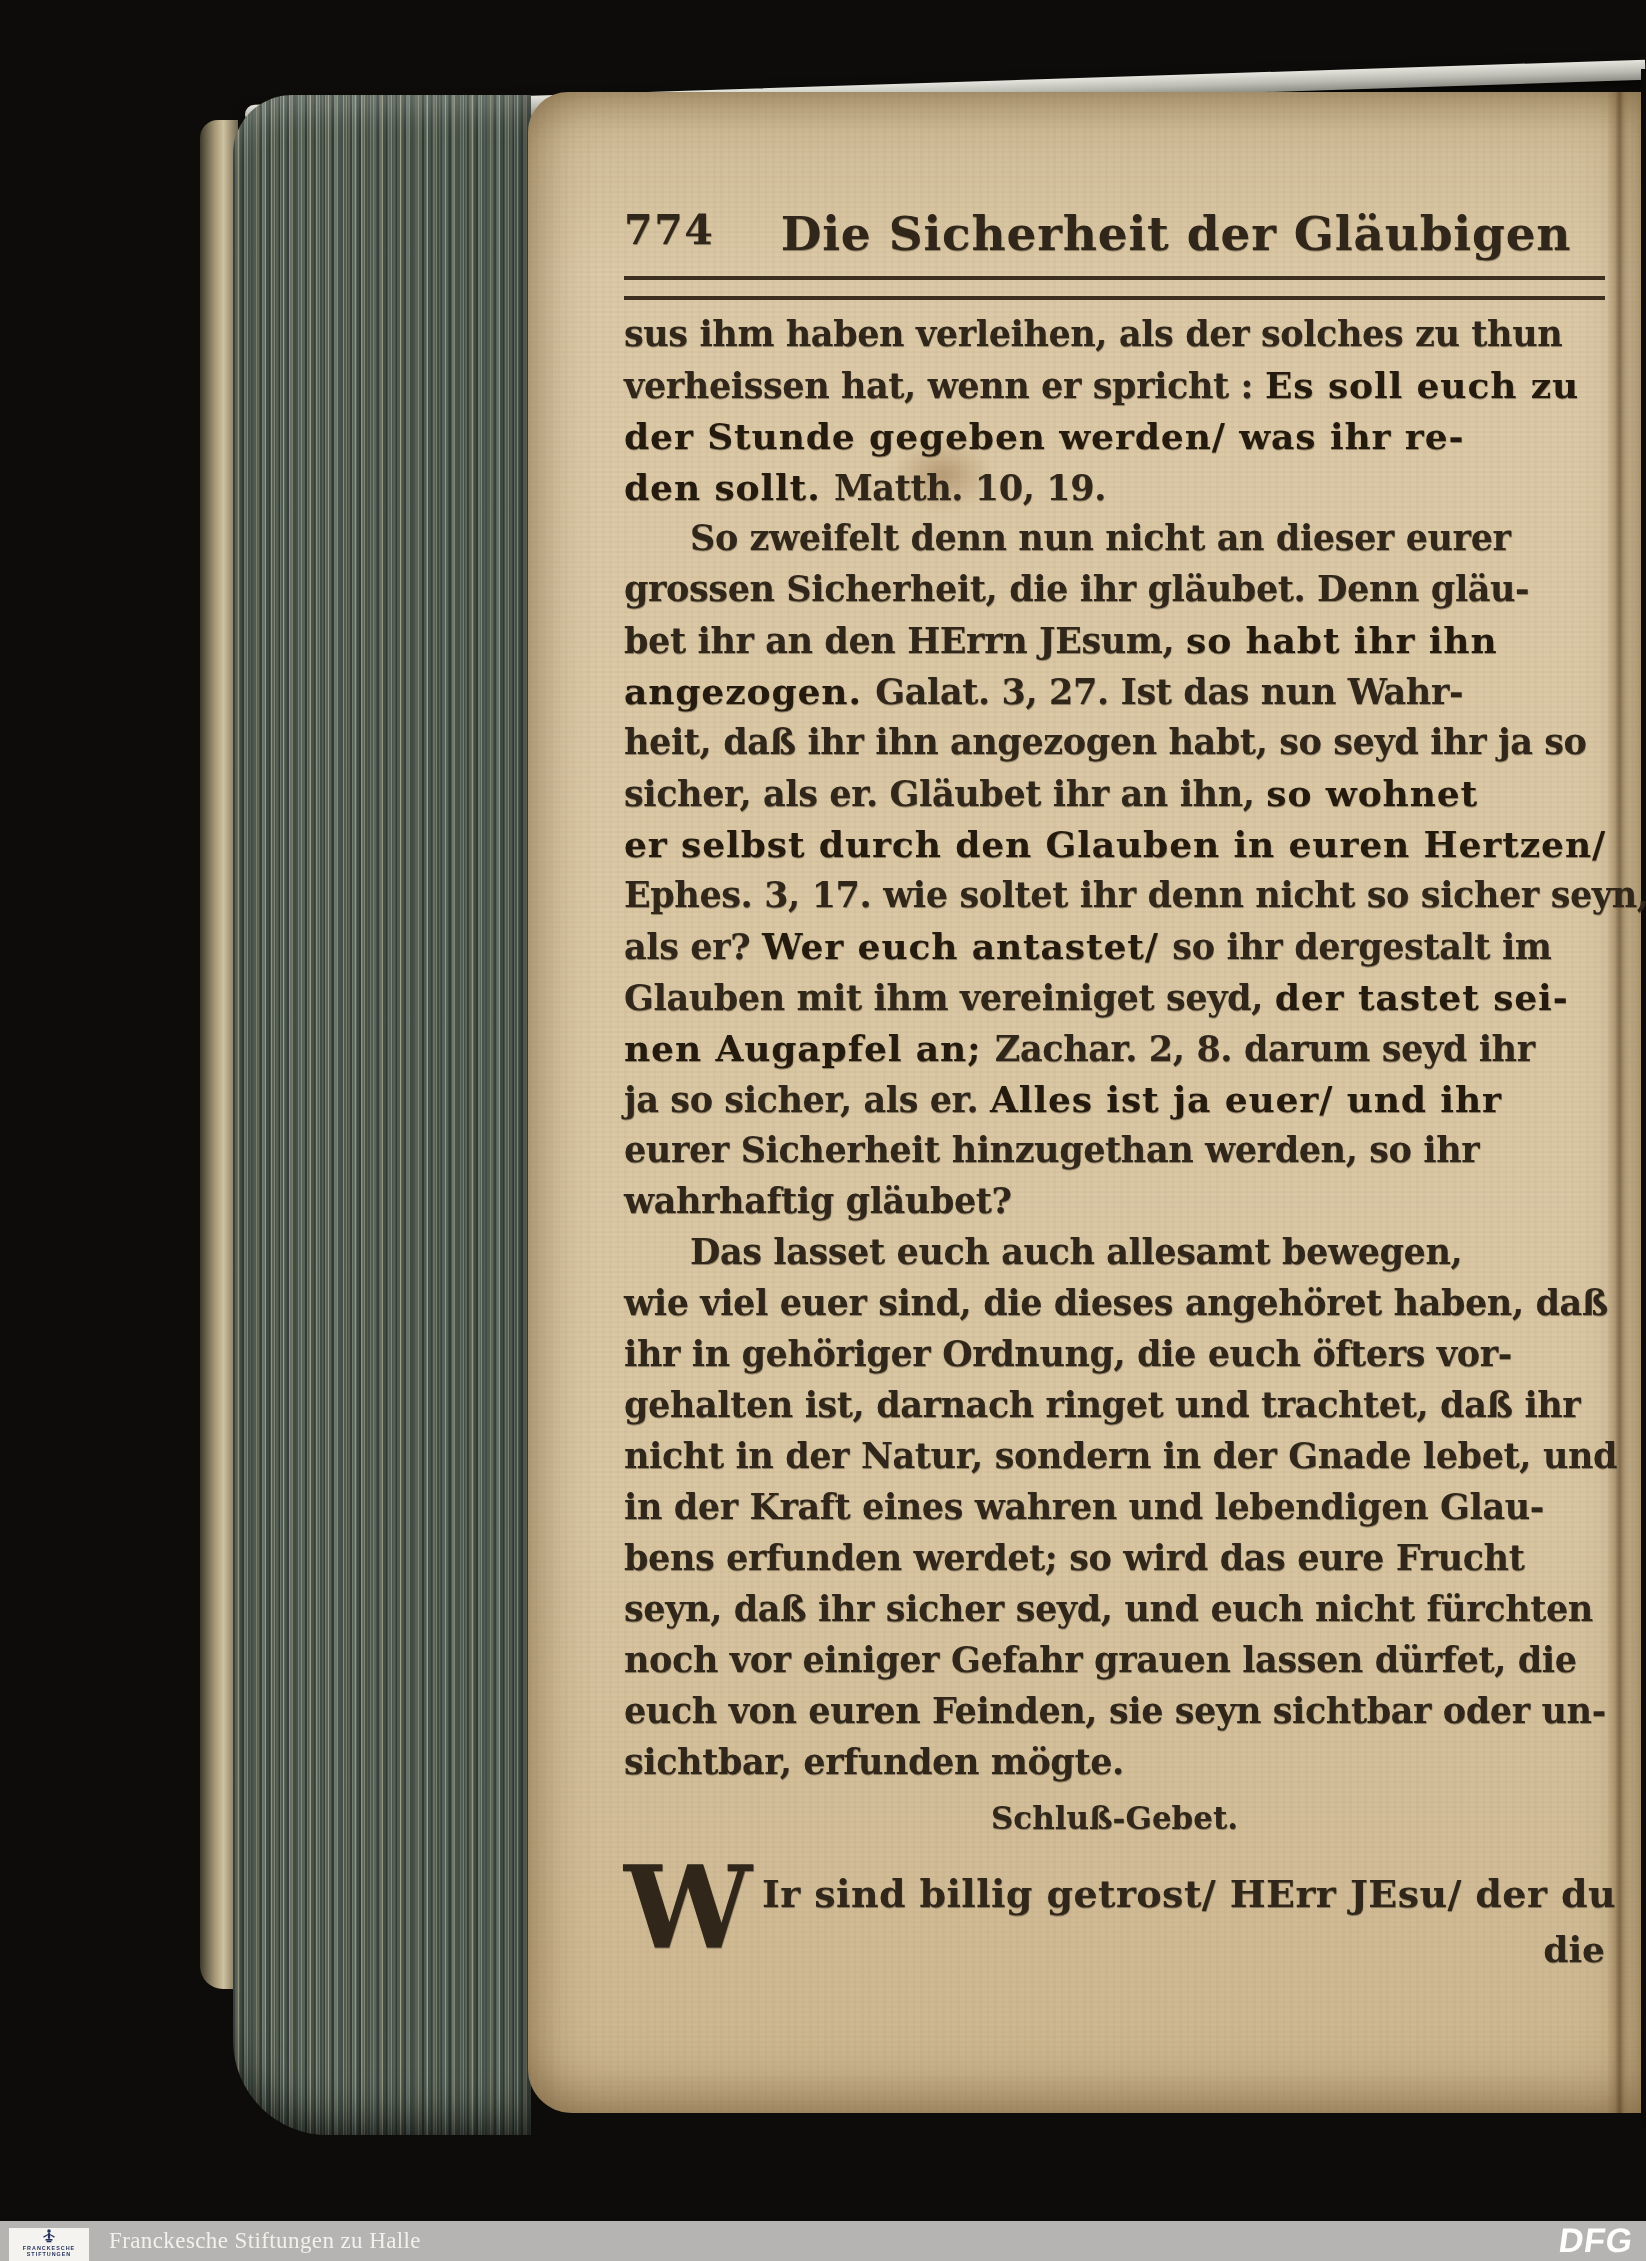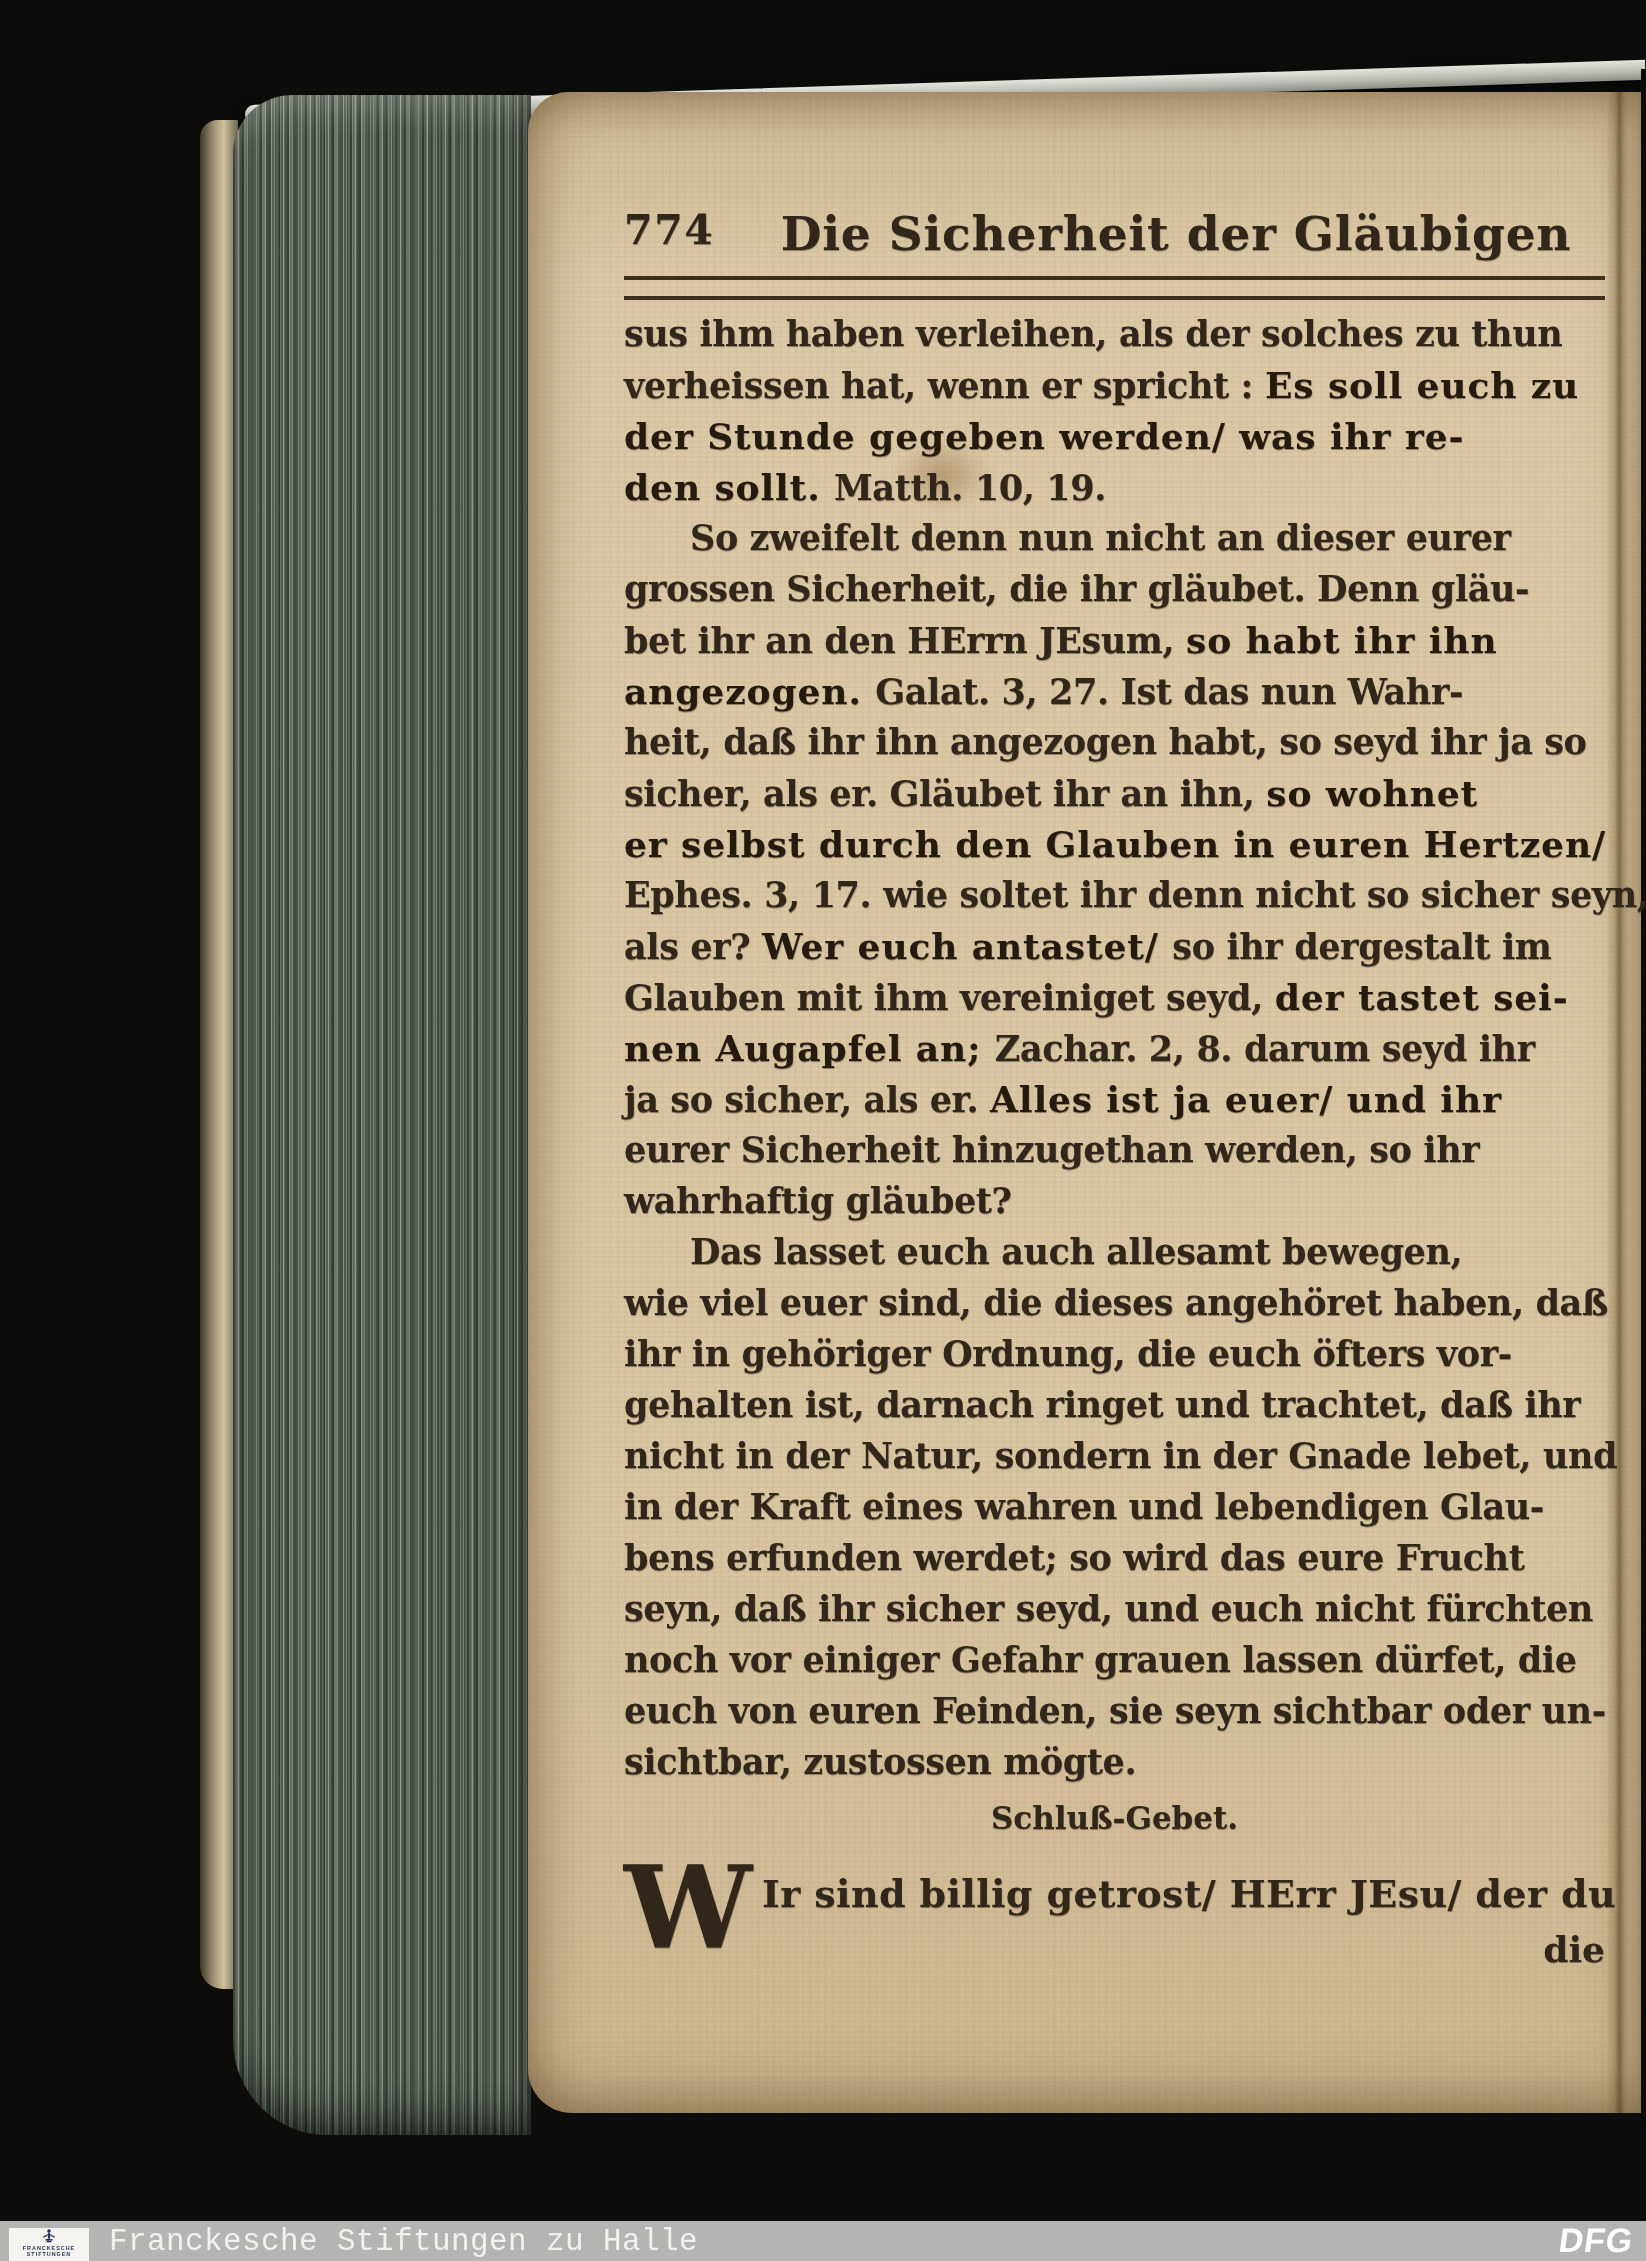--- a/index.html
+++ b/index.html
@@ -59,21 +59,21 @@
   .prayer-line{font-size:38px;font-weight:700;letter-spacing:0.4px;padding-top:10px;white-space:nowrap;}
   .catchword{text-align:right;font-size:36px;font-weight:700;padding-top:11.5px;}
   
   .footer-bar{position:absolute;left:0;top:2221px;width:1646px;height:40px;background:#b5b4b2;}
   .logo-box{position:absolute;left:9px;top:6.6px;width:80px;height:34px;background:#f4f3ef;
     display:flex;flex-direction:column;align-items:center;}
   .logo-box svg{display:block;margin-top:0.8px;}
   .logo-text{font-family:"Liberation Sans",sans-serif;font-size:5.4px;font-weight:700;
     letter-spacing:1px;color:#26335f;line-height:6.2px;text-align:center;}
   .library-name{position:absolute;left:109px;top:50%;transform:translateY(-50%);
-    font-family:Liberation Mono, monospace;font-size:31px;color:#f2f1ee;letter-spacing:0.4px;}
+    font-family:Liberation Serif, serif;font-size:23px;color:#f2f1ee;letter-spacing:0.4px;}
   .dfg{position:absolute;right:13px;top:50%;transform:translateY(-52%) skewX(-8deg);
     font-family:"Liberation Sans",sans-serif;font-weight:700;font-size:34px;color:#fdfdfd;
     letter-spacing:0.8px;}
 </style>
 </head>
 <body>
 
 <div class="scene">
 
   <div class="book-top-edge"></div>
@@ -113,21 +113,21 @@
         <div class="line indent"><span class="seg">Das lasset euch auch allesamt bewegen,</span></div>
         <div class="line"><span class="seg">wie viel euer sind, die dieses angehöret haben, daß</span></div>
         <div class="line"><span class="seg">ihr in gehöriger Ordnung,  die euch öfters vor-</span></div>
         <div class="line"><span class="seg">gehalten ist, darnach ringet und trachtet, daß ihr</span></div>
         <div class="line"><span class="seg">nicht in der Natur, sondern in der Gnade lebet, und</span></div>
         <div class="line"><span class="seg">in der Kraft eines wahren und lebendigen Glau-</span></div>
         <div class="line"><span class="seg">bens erfunden werdet;  so wird das eure Frucht</span></div>
         <div class="line"><span class="seg">seyn, daß ihr sicher seyd, und euch nicht fürchten</span></div>
         <div class="line"><span class="seg">noch vor einiger Gefahr grauen lassen dürfet,  die</span></div>
         <div class="line"><span class="seg">euch von euren Feinden, sie seyn sichtbar oder un-</span></div>
-        <div class="line"><span class="seg">sichtbar, zustossen mögte.</span></div>
+        <div class="line"><span class="seg">sichtbar, erfunden mögte.</span></div>
       </div>
 
     <div class="section-heading">Schluß-Gebet.</div>
 
     <div class="prayer">
       <span class="drop-cap">W</span>
       <div class="prayer-line">Ir sind billig getrost/ HErr JEsu/ der du</div>
       <div class="catchword">die</div>
     </div>
   </div>

